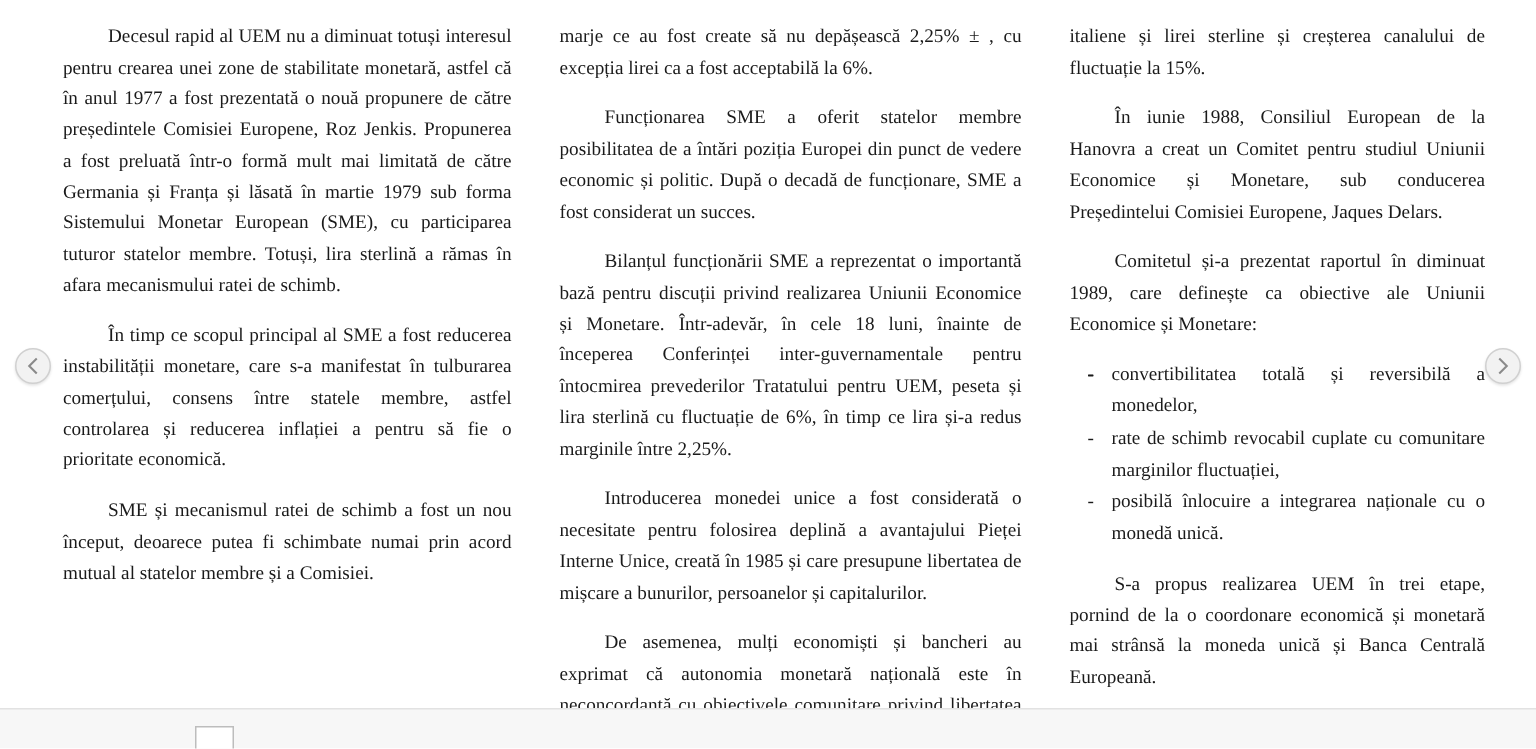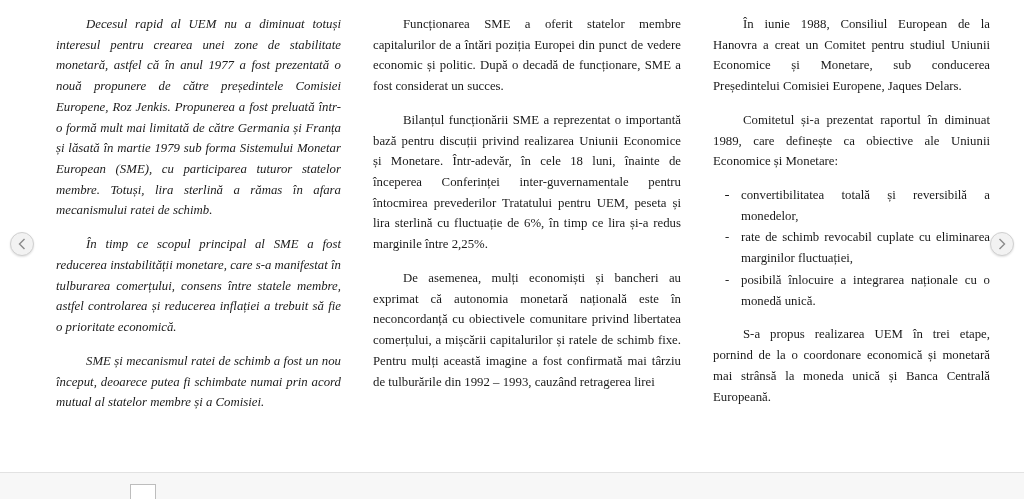--- a/index.html
+++ b/index.html
@@ -34,21 +34,21 @@
     overflow: hidden;
   }
   .col {
     box-sizing: border-box;
     padding: 0 18px;
     font-size: 12.8px;
     line-height: 1.62;
     text-align: justify;
     overflow: hidden;
   }
-  .col-1 { width: 355px; padding-left: 56px; padding-right: 14px; font-style: italic; }
+  .col-1 { width: 355px; padding-left: 42px; padding-right: 14px; }
   .col-2 { width: 340px; padding-left: 18px; padding-right: 14px; }
   .col-3 { width: 329px; padding-left: 18px; padding-right: 34px; }
 
   .col p {
     margin: 0 0 13px 0;
     text-indent: 30px;
     hyphens: auto;
   }
   .col p.noindent {
     text-indent: 0;
@@ -111,39 +111,42 @@
 </style>
 </head>
 <body>
 
 <div class="page">
 
   <div class="columns">
 
     <div class="col col-1">
       <p>Decesul rapid al UEM nu a diminuat totuși interesul pentru crearea unei zone de stabilitate monetară, astfel că în anul 1977 a fost prezentată o nouă propunere de către președintele Comisiei Europene, Roz Jenkis. Propunerea a fost preluată într-o formă mult mai limitată de către Germania și Franța și lăsată în martie 1979 sub forma Sistemului Monetar European (SME), cu participarea tuturor statelor membre. Totuși, lira sterlină a rămas în afara mecanismului ratei de schimb.</p>
-      <p>În timp ce scopul principal al SME a fost reducerea instabilității monetare, care s-a manifestat în tulburarea comerțului, consens între statele membre, astfel controlarea și reducerea inflației a trebuit să fie o prioritate economică.</p>
+      <p>În timp ce scopul principal al SME a fost reducerea instabilității monetare, care s-a manifestat în tulburarea comerțului, consens între statele membre, astfel controlarea și reducerea inflației a pentru să fie o prioritate economică.</p>
       <p>SME și mecanismul ratei de schimb a fost un nou început, deoarece putea fi schimbate numai prin acord mutual al statelor membre și a Comisiei.</p>
 
     </div>
 
     <div class="col col-2">
-      <p>Funcționarea SME a oferit statelor membre capitalurilor de a întări poziția Europei din punct de vedere economic și politic. După o decadă de funcționare, SME a fost considerat un succes.</p>
+      <p class="noindent">marje ce au fost create să nu depășească 2,25% ± , cu excepția lirei ca a fost acceptabilă la 6%.</p>
+      <p>Funcționarea SME a oferit statelor membre posibilitatea de a întări poziția Europei din punct de vedere economic și politic. După o decadă de funcționare, SME a fost considerat un succes.</p>
       <p>Bilanțul funcționării SME a reprezentat o importantă bază pentru discuții privind realizarea Uniunii Economice și Monetare. Într-adevăr, în cele 18 luni, înainte de începerea Conferinței inter-guvernamentale pentru întocmirea prevederilor Tratatului pentru UEM, peseta și lira sterlină cu fluctuație de 6%, în timp ce lira și-a redus marginile între 2,25%.</p>
+      <p>Introducerea monedei unice a fost considerată o necesitate pentru folosirea deplină a avantajului Pieței Interne Unice, creată în 1985 și care presupune libertatea de mișcare a bunurilor, persoanelor și capitalurilor.</p>
       <p>De asemenea, mulți economiști și bancheri au exprimat că autonomia monetară națională este în neconcordanță cu obiectivele comunitare privind libertatea comerțului, a mișcării capitalurilor și ratele de schimb fixe. Pentru mulți această imagine a fost confirmată mai târziu de tulburările din 1992 – 1993, cauzând retragerea lirei</p>
     </div>
 
     <div class="col col-3">
+      <p class="noindent">italiene și lirei sterline și creșterea canalului de fluctuație la 15%.</p>
       <p>În iunie 1988, Consiliul European de la Hanovra a creat un Comitet pentru studiul Uniunii Economice și Monetare, sub conducerea Președintelui Comisiei Europene, Jaques Delars.</p>
       <p>Comitetul și-a prezentat raportul în diminuat 1989, care definește ca obiective ale Uniunii Economice și Monetare:</p>
       <ul class="bullets">
         <li><span class="dash">-</span></li>
         <li><span class="dash">-</span></li>
         <li><span class="dash">-</span><span>convertibilitatea totală și reversibilă a monedelor,</span></li>
-        <li><span class="dash">-</span><span>rate de schimb revocabil cuplate cu eliminarea marginilor fluctuației,</span></li>
+        <li><span class="dash">-</span><span>rate de schimb revocabil cuplate cu comunitare marginilor fluctuației,</span></li>
         <li><span class="dash">-</span><span>posibilă înlocuire a integrarea naționale cu o monedă unică.</span></li>
       </ul>
       <p>S-a propus realizarea UEM în trei etape, pornind de la o coordonare economică și monetară mai strânsă la moneda unică și Banca Centrală Europeană.</p>
 
     </div>
 
   </div>
 
   <div class="nav-arrow nav-left">
     <svg width="8" height="12" viewBox="0 0 8 12">

